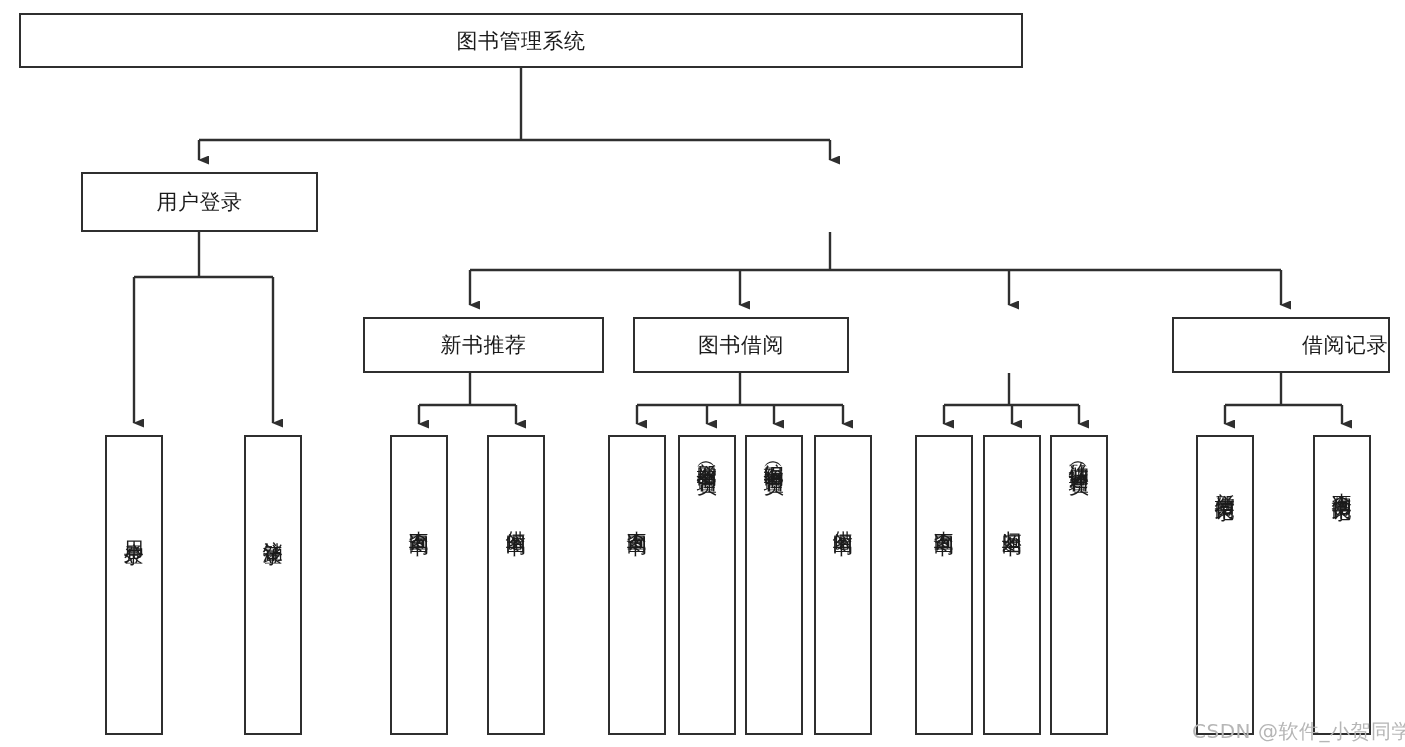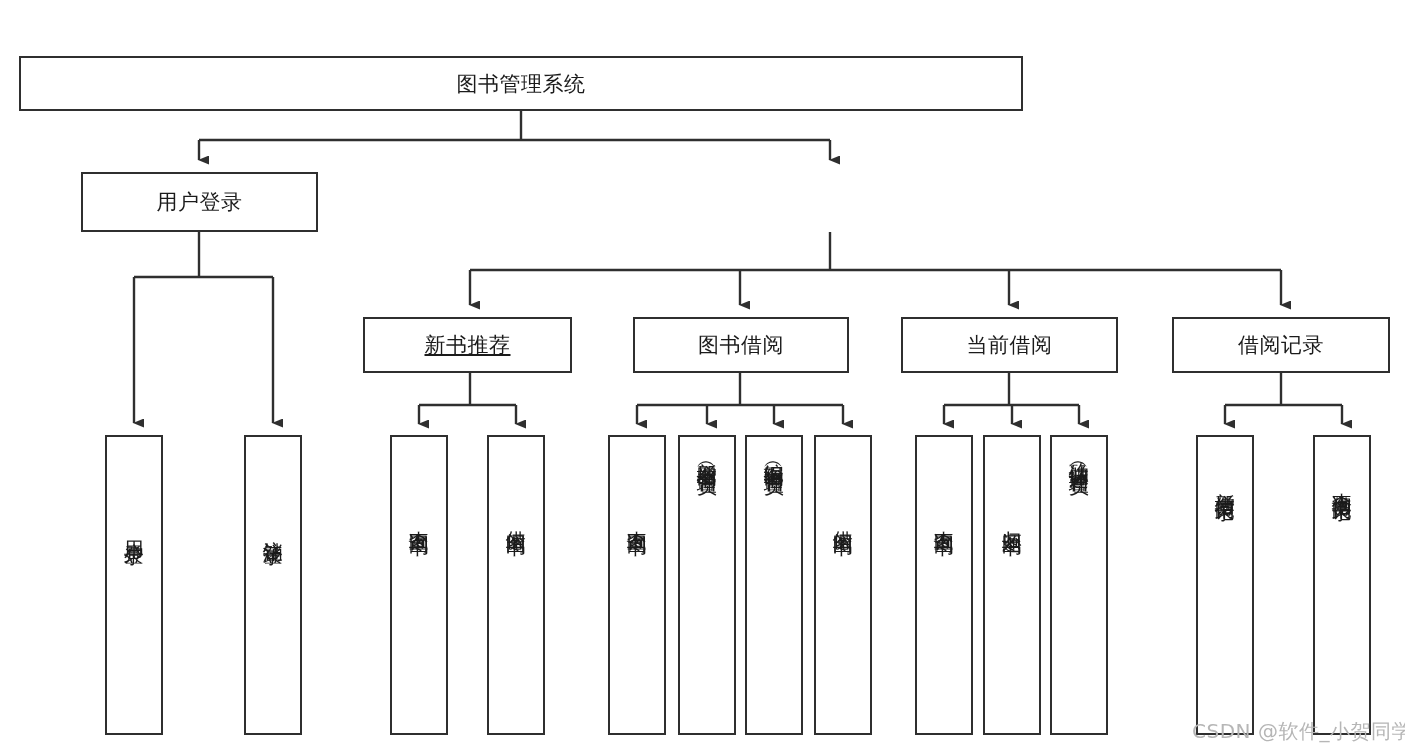--- a/index.html
+++ b/index.html
@@ -107,38 +107,35 @@
       <path d="M1012,405 L1012,424" marker-end="url(#arw)"></path>
       <path d="M1079,405 L1079,424" marker-end="url(#arw)"></path>
 
       <path d="M1281,373 L1281,405"></path>
       <path d="M1225,405 L1342,405"></path>
       <path d="M1225,405 L1225,424" marker-end="url(#arw)"></path>
       <path d="M1342,405 L1342,424" marker-end="url(#arw)"></path>
     </g>
   </svg>
 
-  <div class="node h" style="left:19px; top:13px; width:1004px; height:55px;margin-top:43px;">
+  <div class="node h" style="left:19px; top:13px; width:1004px; height:55px;">
     <span>图书管理系统</span>
   </div>
 
   <div class="node h" style="left:81px; top:172px; width:237px; height:60px;">
     <span>用户登录</span>
   </div>
 
-  <div class="node h" style="left:363px; top:317px; width:209px; height:56px;text-decoration:underline;">
+  <div class="node h" style="left:363px; top:317px; width:241px; height:56px;">
     <span>新书推荐</span>
   </div>
   <div class="node h" style="left:633px; top:317px; width:216px; height:56px;">
     <span>图书借阅</span>
   </div>
-  <div class="node h" style="left:901px; top:317px; width:217px; height:56px;">
-    <span>当前借阅</span>
-  </div>
-  <div class="node h" style="left:1172px; top:317px; width:218px; height:56px;">
+  <div class="node h" style="left:1172px; top:317px; width:218px; height:56px;justify-content:flex-end;">
     <span>借阅记录</span>
   </div>
 
   <div class="node v" style="left:105px; top:435px; width:58px; height:300px; padding-top:88px;">
     <span class="vtext">用户登录</span>
   </div>
   <div class="node v" style="left:244px; top:435px; width:58px; height:300px; padding-top:88px;">
     <span class="vtext">注销登录</span>
   </div>
 

